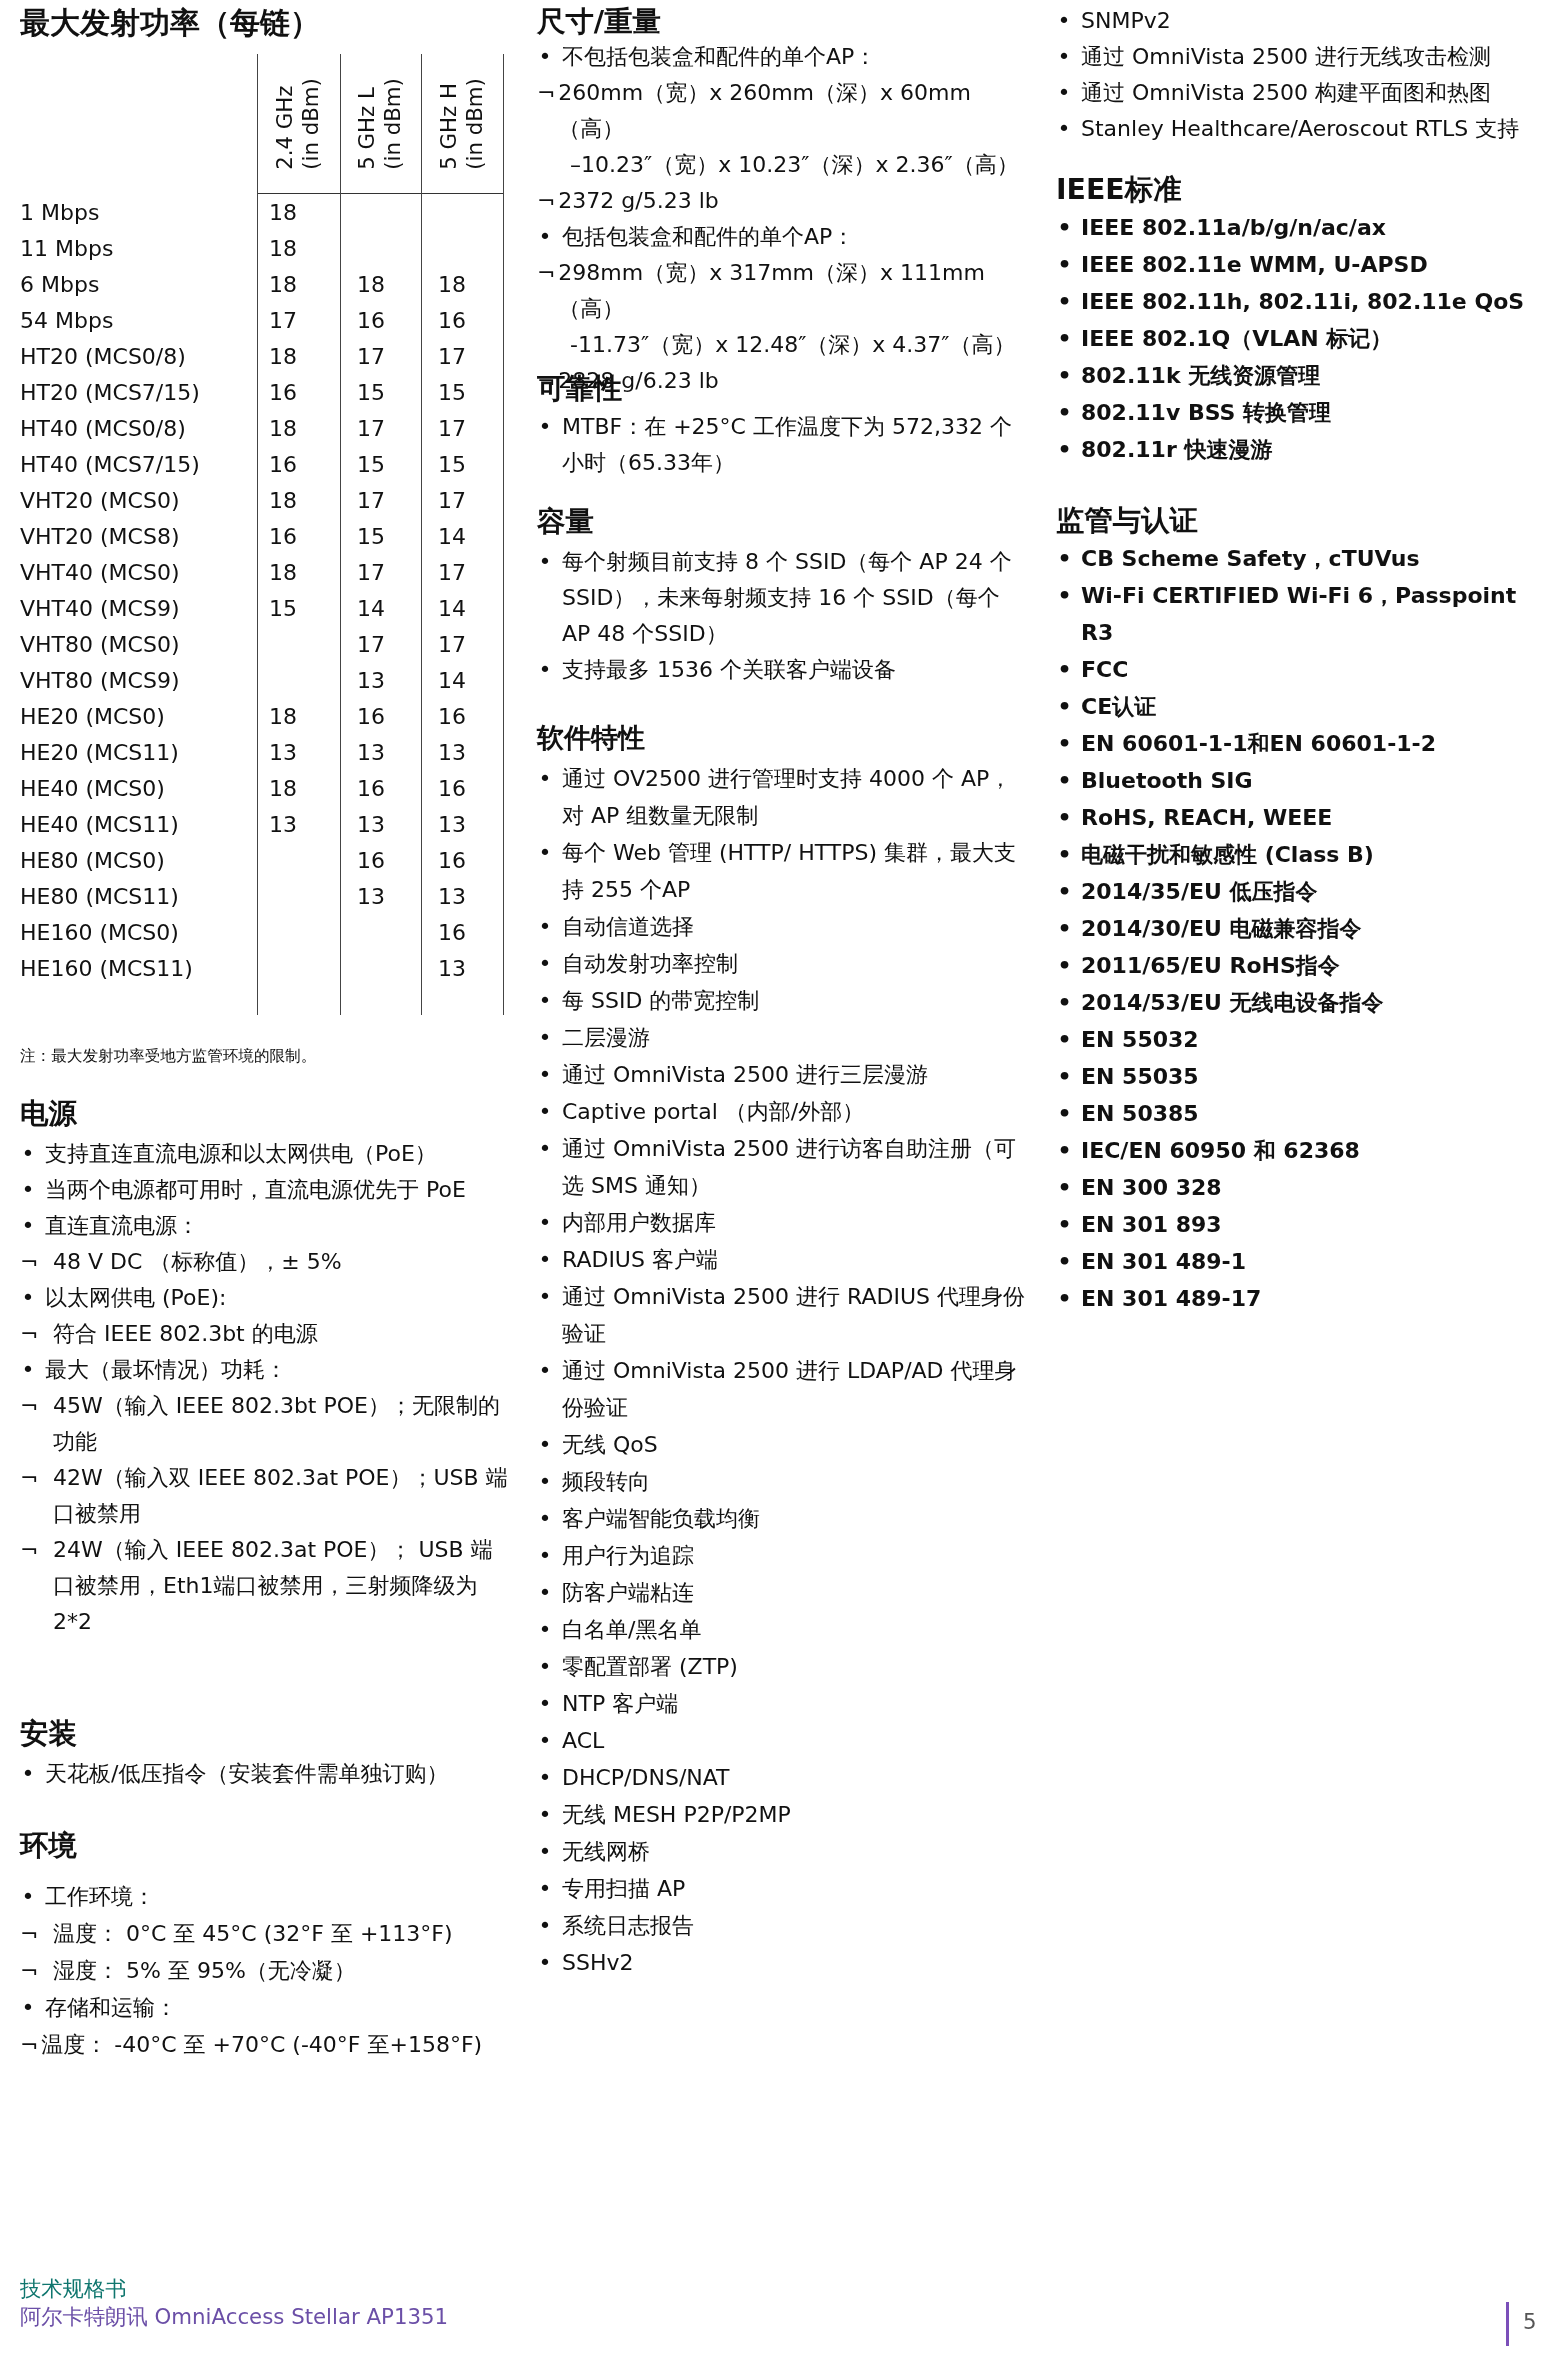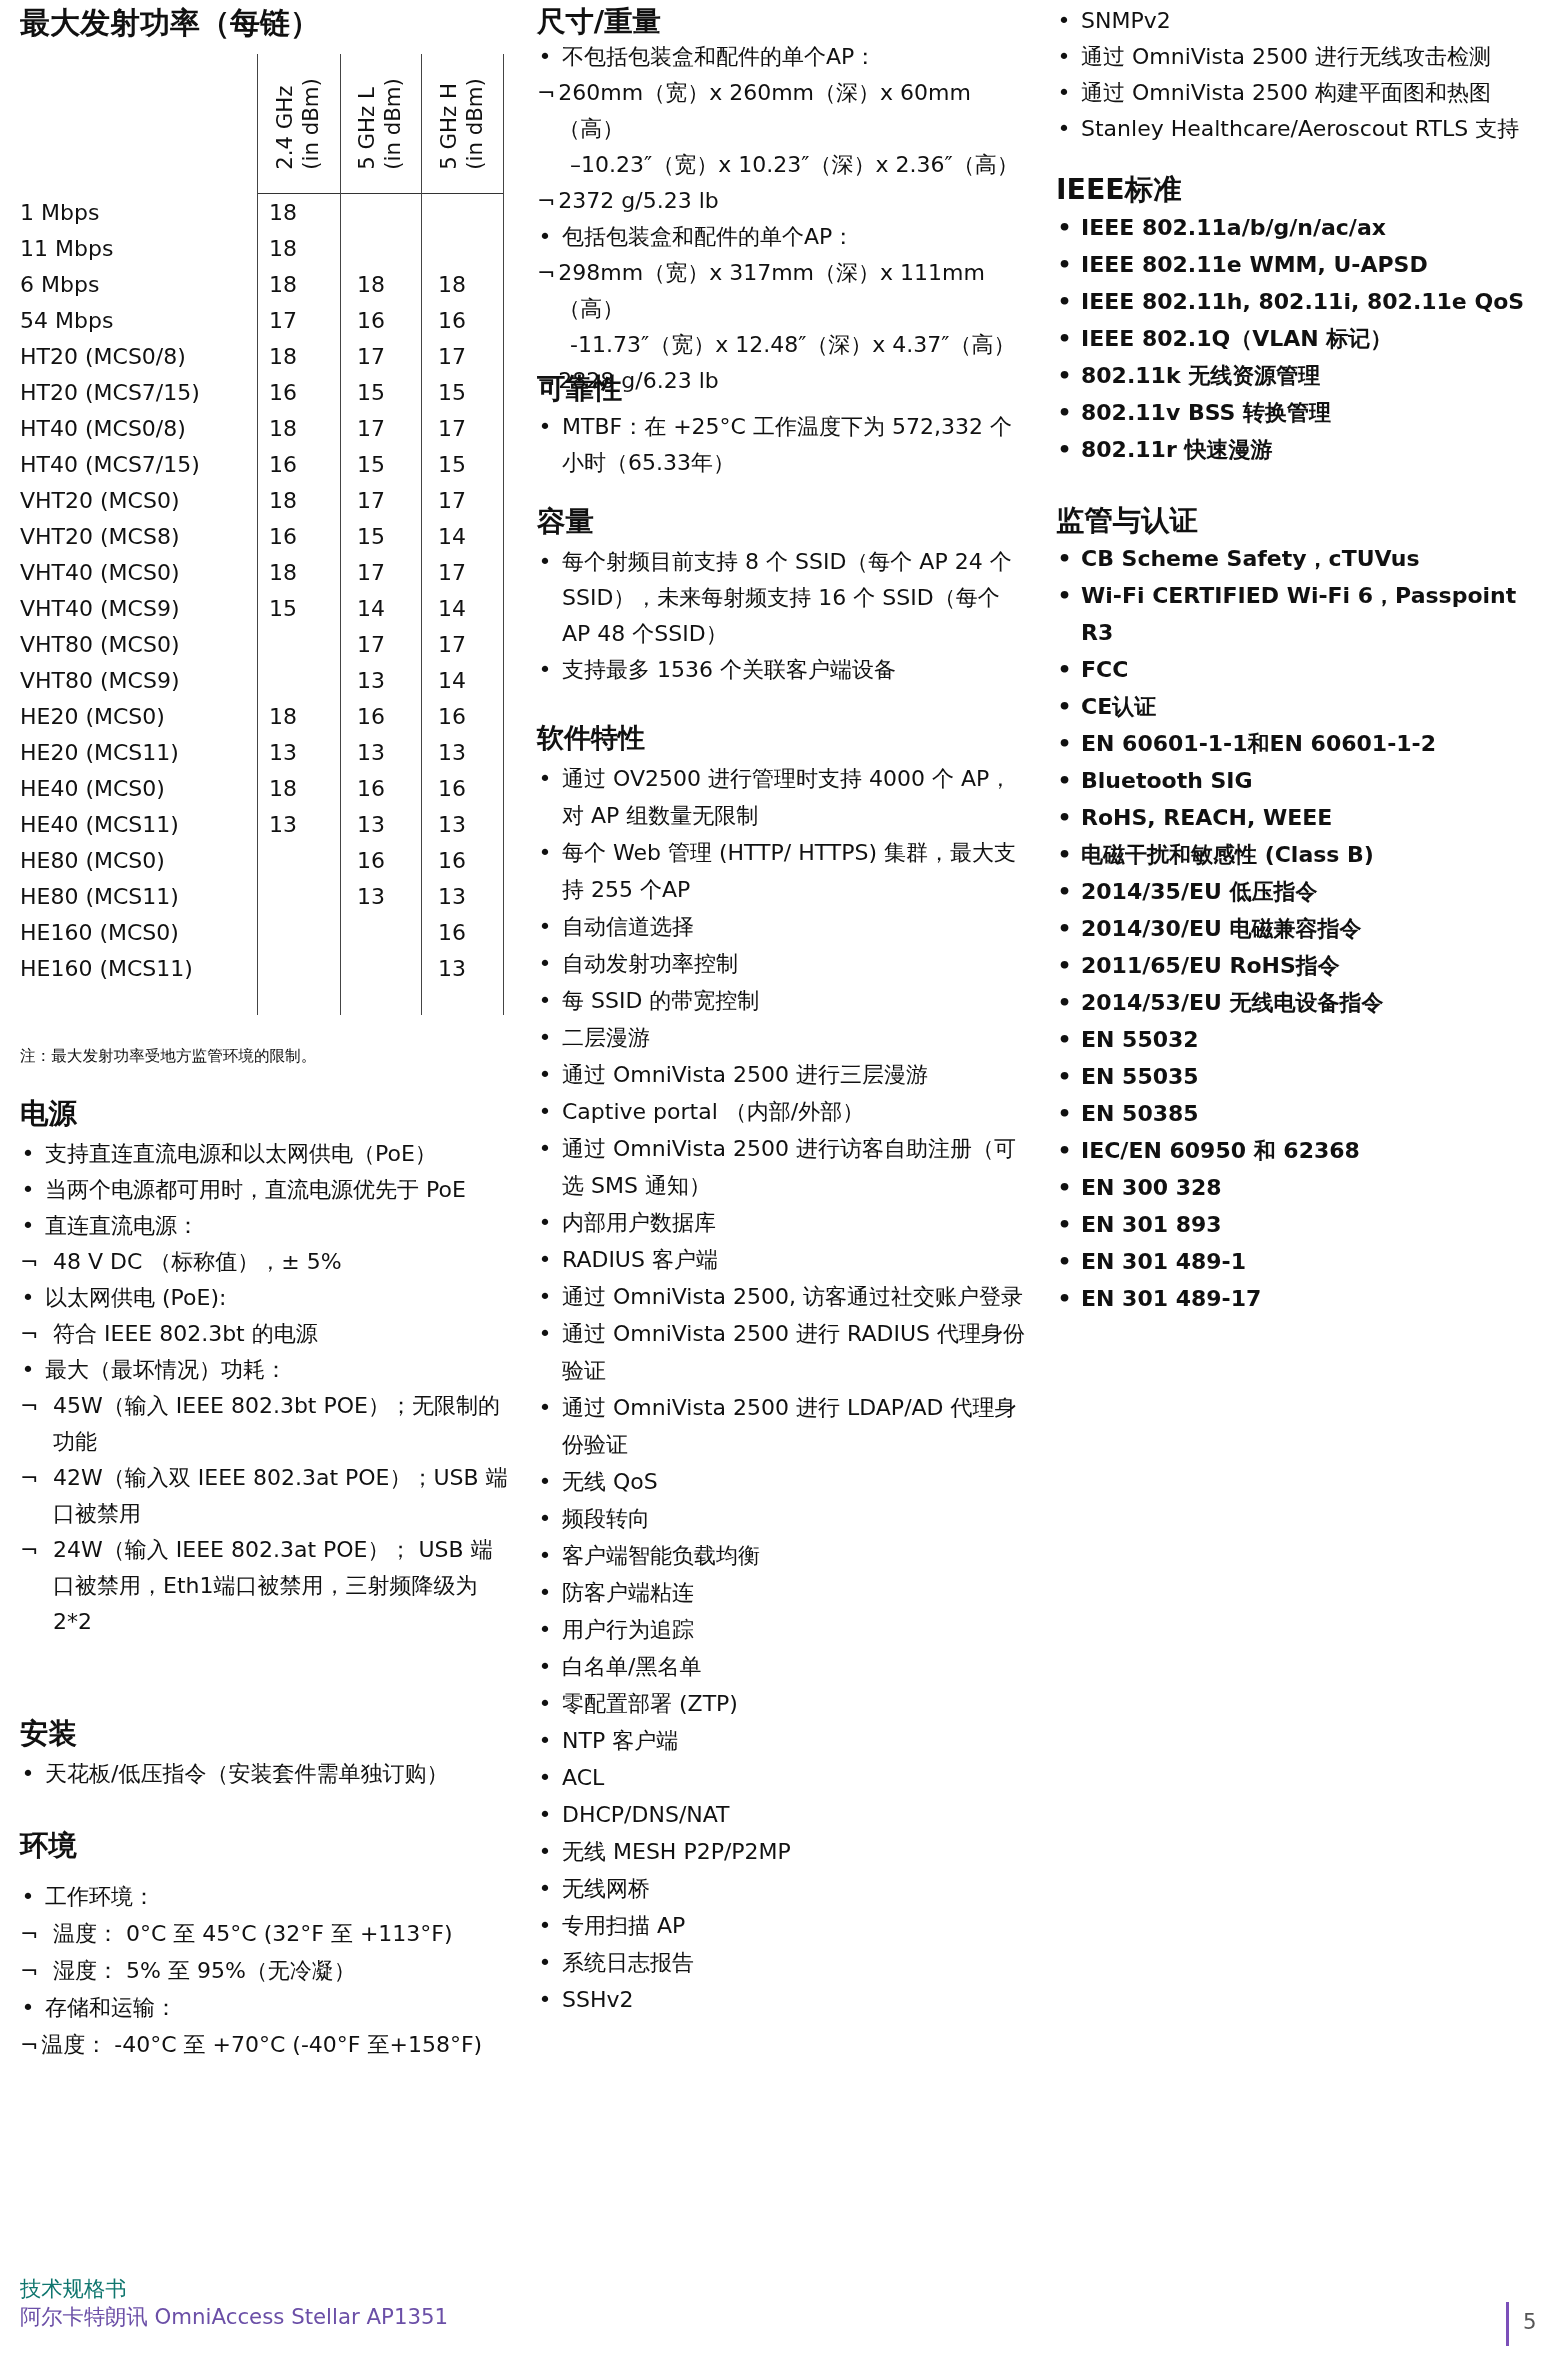--- a/index.html
+++ b/index.html
@@ -305,28 +305,27 @@
         <li class="b">每个 Web 管理 (HTTP/ HTTPS) 集群，最大支持 255 个AP</li>
         <li class="b">自动信道选择</li>
         <li class="b">自动发射功率控制</li>
         <li class="b">每 SSID 的带宽控制</li>
         <li class="b">二层漫游</li>
         <li class="b">通过 OmniVista 2500 进行三层漫游</li>
         <li class="b">Captive portal （内部/外部）</li>
         <li class="b">通过 OmniVista 2500 进行访客自助注册（可选 SMS 通知）</li>
         <li class="b">内部用户数据库</li>
         <li class="b">RADIUS 客户端</li>
-        <li class="b">通过 OmniVista 2500, 访客通过社交账户登录</li>
         <li class="b">通过 OmniVista 2500 进行 RADIUS 代理身份验证</li>
         <li class="b">通过 OmniVista 2500 进行 LDAP/AD 代理身份验证</li>
         <li class="b">无线 QoS</li>
         <li class="b">频段转向</li>
         <li class="b">客户端智能负载均衡</li>
+        <li class="b">用户行为追踪</li>
         <li class="b">防客户端粘连</li>
-        <li class="b">用户行为追踪</li>
         <li class="b">白名单/黑名单</li>
         <li class="b">零配置部署 (ZTP)</li>
         <li class="b">NTP 客户端</li>
         <li class="b">ACL</li>
         <li class="b">DHCP/DNS/NAT</li>
         <li class="b">无线 MESH P2P/P2MP</li>
         <li class="b">无线网桥</li>
         <li class="b">专用扫描 AP</li>
         <li class="b">系统日志报告</li>
         <li class="b">SSHv2</li>

